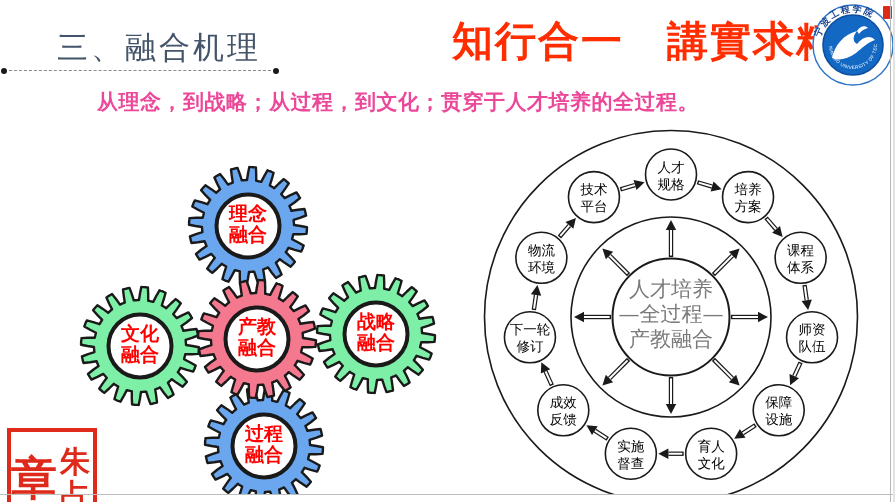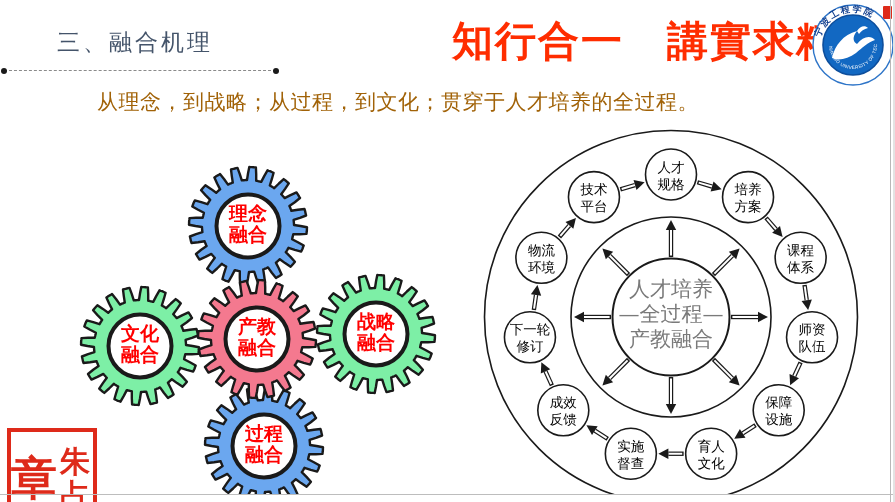--- a/index.html
+++ b/index.html
@@ -2,34 +2,34 @@
 <html style="--title: #44546A; --motto-red: #FF2D00; --gear-blue: #6BA7EF; --gear-green: #7DEFA6; --gear-pink: #F4798F; --gear-text-red: #FF0000; --center-text-gray: #7A7A7A; --seal-red: #DE2A1A; --logo-blue: #1268C2; --diagram-line: #1a1a1a;"><head>
 <meta charset="utf-8">
 <style>
   html,body{margin:0;padding:0;}
   body{
     width:895px;height:502px;position:relative;overflow:hidden;background:#fff;
     font-family:"Liberation Sans", sans-serif;
   }
   .slide{position:absolute;inset:0;background:#fff;}
   .page-title{
-    position:absolute;left:57px;top:27px;font-size:23px;letter-spacing:3px;
+    position:absolute;left:57px;top:27px;font-size:31px;letter-spacing:3px;
     color:var(--title,#44546A);white-space:nowrap;
   }
   .header-rule{
     position:absolute;left:4px;top:70px;width:272px;height:0;
     border-top:1px dashed #8a8a8a;
   }
   .header-rule .dot{
     position:absolute;width:6px;height:6px;border-radius:50%;background:#1a1a1a;top:-3.5px;
   }
   .header-rule .dot.left{left:-3px;}
   .header-rule .dot.right{right:-3px;}
   .subtitle{
-    position:absolute;left:97px;top:88px;font-size:21px;font-weight:normal;color:#a16207;
+    position:absolute;left:97px;top:88px;font-size:21px;font-weight:bold;color:#ec4899;
     letter-spacing:0.5px;white-space:nowrap;
   }
   .motto{
     position:absolute;left:452px;top:14px;font-size:41px;font-weight:bold;
     font-family:"DejaVu Serif", serif;color:var(--motto-red,#FF2D00);
     letter-spacing:2px;white-space:nowrap;
   }
   .motto-seal-mark{
     position:absolute;left:883px;top:6px;width:9px;height:13px;
     background:var(--seal-red,#DE2A1A);border-radius:1px;

